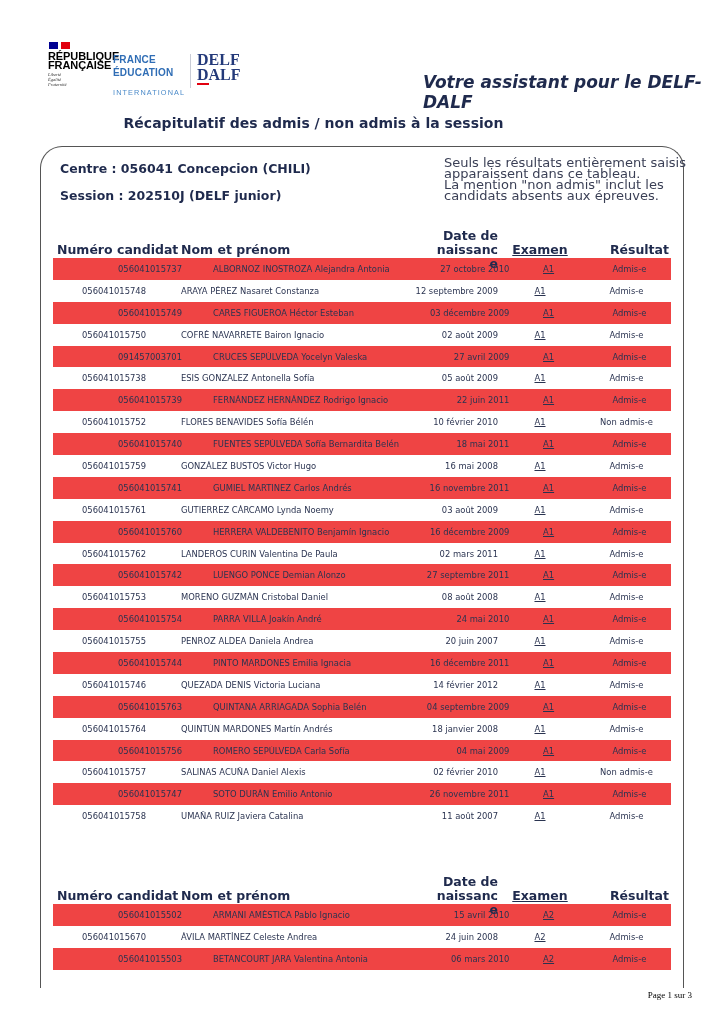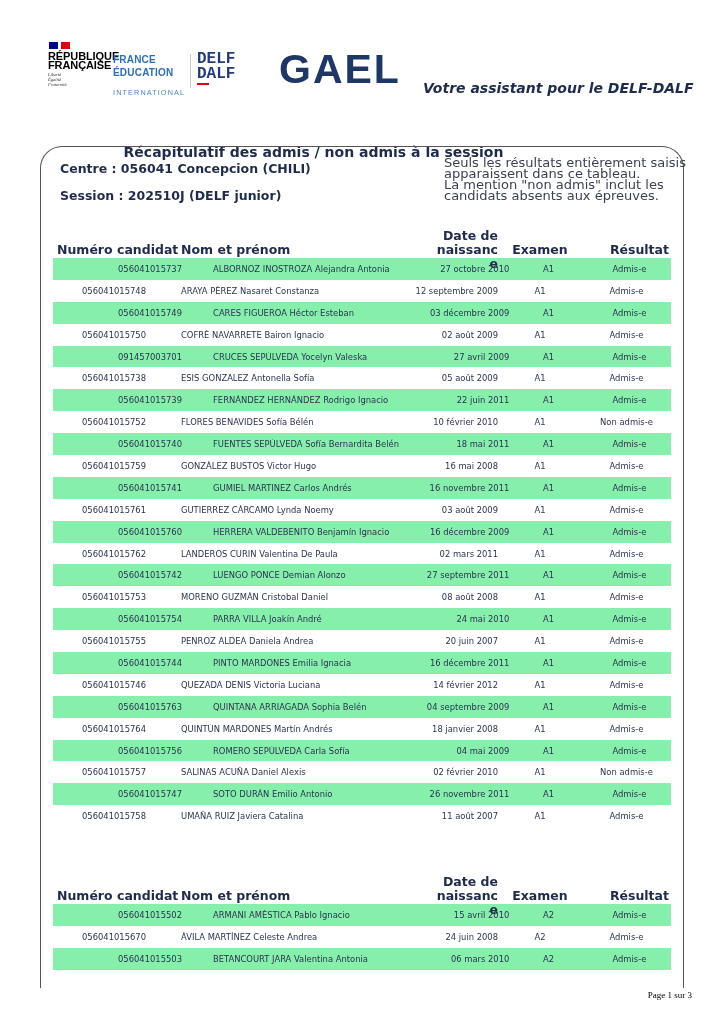--- a/index.html
+++ b/index.html
@@ -10,43 +10,43 @@
   .rf { position: absolute; left: 48px; top: 42px; width: 60px; }
   .rf-flag { display: flex; gap: 3px; margin-bottom: 3px; margin-left: 1px; }
   .rf-flag span { display: block; width: 9px; height: 7px; }
   .rf-title { font-family: "Liberation Sans", sans-serif; font-weight: bold; font-size: 11px; line-height: 9px; color: #000; letter-spacing: -0.1px; }
   .rf-motto { font-family: "Liberation Serif", serif; font-style: italic; font-size: 4.5px; line-height: 5px; color: #333; margin-top: 2px; }
 
   .fei { position: absolute; left: 113px; top: 53px; }
   .fei-line { font-family: "Liberation Sans", sans-serif; font-weight: bold; color: #2f6db5; font-size: 10px; line-height: 13px; letter-spacing: 0.2px; }
   .fei-sub { font-family: "Liberation Sans", sans-serif; color: #4a8ac9; font-size: 7.3px; letter-spacing: 1.1px; margin-top: 9px; }
   .fei-sep { position: absolute; left: 190px; top: 54px; width: 1px; height: 34px; background: #c9ccd6; }
-  .delf { position: absolute; left: 197px; top: 52px; font-family: Liberation Mono, monospace; font-weight: bold; color: #243a7a; font-size: 16px; line-height: 15px; }
+  .delf { position: absolute; left: 197px; top: 52px; font-family: Liberation Serif, serif; font-weight: bold; color: #243a7a; font-size: 16px; line-height: 15px; }
   .delf .underline { display: block; width: 12px; height: 2px; background: #e1000f; margin-top: 1px; }
 
   .gael { position: absolute; left: 279px; top: 46px; font-family: "Liberation Sans", sans-serif; font-weight: bold; color: #1f3765; font-size: 41px; letter-spacing: 2px; line-height: 46px; }
-  .tagline { position: absolute; left: 423px; top: 80px; font-family: "DejaVu Sans", sans-serif; font-style: italic; font-weight: bold; color: #1f2a4d; font-size: 14px; }
-
-  .title { position: absolute; left: 0; width: 627px; top: 115px; text-align: center; font-weight: bold; font-size: 14px; color: #1f2a4d; margin-top: 29px; }
+  .tagline { position: absolute; left: 423px; top: 72px; font-family: "DejaVu Sans", sans-serif; font-style: italic; font-weight: bold; color: #1f2a4d; font-size: 17px; }
+
+  .title { position: absolute; left: 0; width: 627px; top: 115px; text-align: center; font-weight: bold; font-size: 14px; color: #1f2a4d; }
 
   .box { position: absolute; left: 40px; top: 146px; width: 644px; height: 842px; border: 1.5px solid #555; border-bottom: none; border-radius: 22px 22px 0 0; }
 
   .centre { position: absolute; left: 60px; top: 161px; font-weight: bold; font-size: 12.5px; color: #1f2a4d; }
   .session { position: absolute; left: 60px; top: 188px; font-weight: bold; font-size: 12.5px; color: #1f2a4d; text-align: center; }
   .notice { position: absolute; left: 444px; top: 157px; font-size: 13px; line-height: 11px; color: #3a3f55; }
 
   .tbl { position: absolute; left: 53px; width: 618px; }
   .thead { display: flex; align-items: flex-end; height: 40px; }
   .th { font-weight: bold; font-size: 12.5px; color: #1f2a4d; line-height: 14px; margin-top: 24px; }
   .row { display: flex; align-items: center; height: 21.9px; font-family: "DejaVu Sans", sans-serif; font-size: 8.4px; color: #2a3350; }
-  .row.shade { background: #86efac; padding-left: 40px; }
+  .row.shade { background: #ef4444; padding-left: 40px; }
   .c1 { width: 122px; text-align: center; }
   .c2 { width: 205px; padding-left: 6px; white-space: nowrap; overflow: hidden; }
   .c3 { width: 118px; text-align: right; }
-  .c4 { width: 84px; text-align: center; }
+  .c4 { width: 84px; text-align: center; text-decoration: underline; }
   .c5 { width: 89px; text-align: center; }
   .th.c1 { text-align: left; padding-left: 4px; width: 128px; }
   .th.c2 { padding-left: 0; width: 199px; }
   .th.c3 { text-align: right; width: 118px; }
   .th.c4 { width: 84px; text-align: center; }
   .th.c5 { width: 89px; text-align: right; padding-right: 2px; }
   .hdr-row { display: flex; align-items: center; height: 40px; }
 
   .pager { position: absolute; right: 33px; top: 990px; font-size: 9px; color: #000; font-family: Liberation Serif, serif; }
 </style>
@@ -75,21 +75,20 @@
     <div class="fei-line">ÉDUCATION</div>
     <div class="fei-sub">INTERNATIONAL</div>
   </div>
   <div class="fei-sep"></div>
   <div class="delf">
     <div>DELF</div>
     <div>DALF</div>
     <span class="underline"></span>
   </div>
 
-  <div class="gael">GAEL</div>
   <div class="tagline">Votre assistant pour le DELF-DALF</div>
 </div>
 
 <div class="title">Récapitulatif des admis / non admis à la session</div>
 
 <div class="box"></div>
 
 <div class="centre">Centre : 056041 Concepcion (CHILI)</div>
 <div class="session">Session : 202510J (DELF junior)</div>
 <div class="notice">

